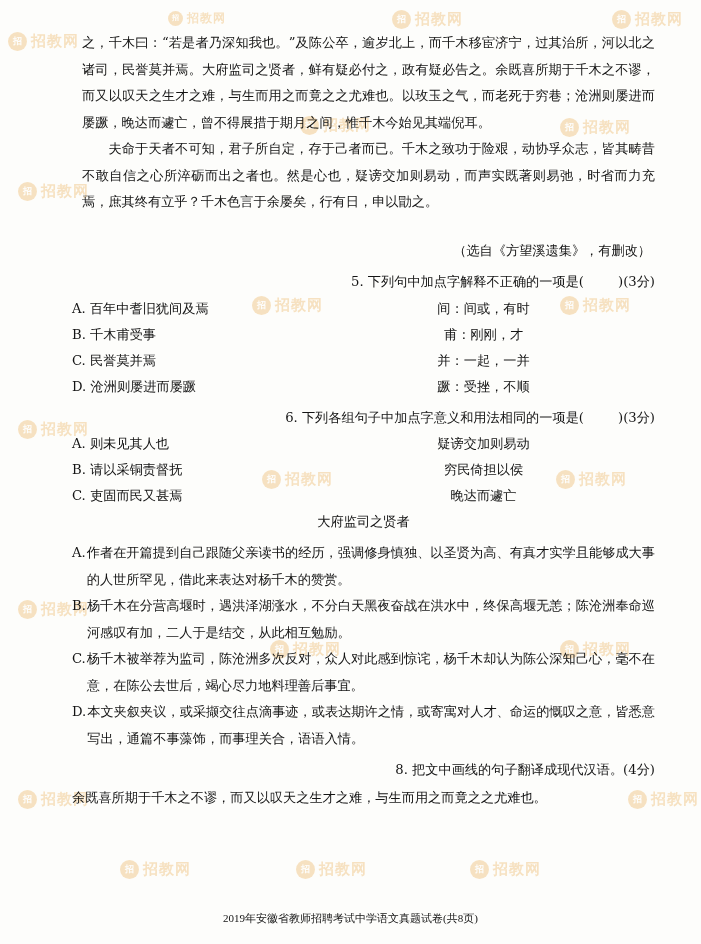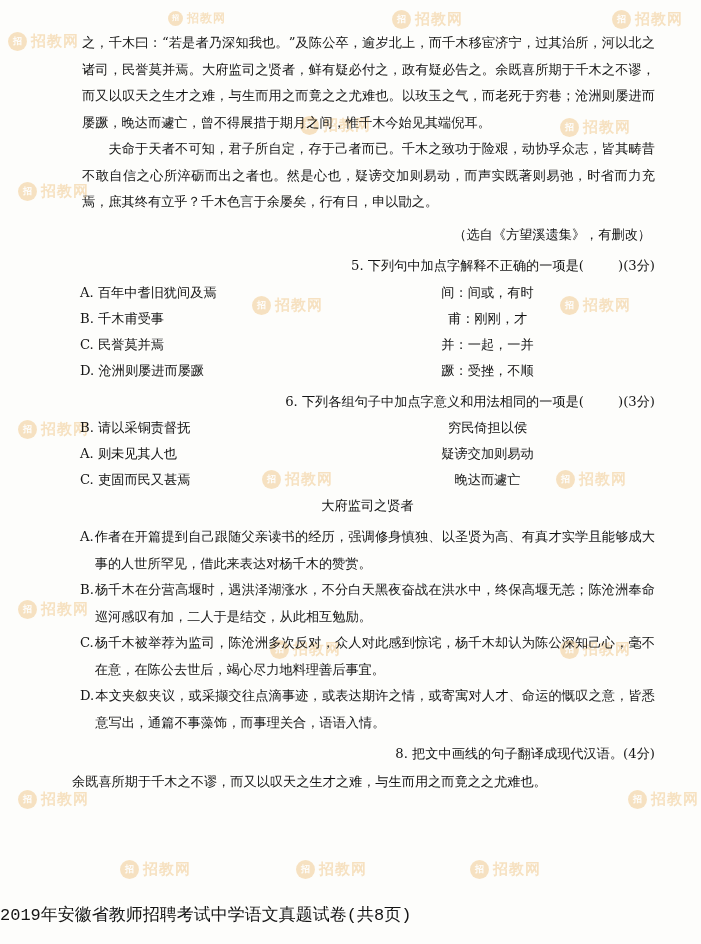--- a/index.html
+++ b/index.html
@@ -69,39 +69,39 @@
     margin: 0;
   }
   .para {
     text-align: justify;
     text-justify: inter-ideograph;
     margin-left: 32px;
   }
   .indent2 { text-indent: 2em; }
   .src {
     text-align: right;
-    margin-top: 6px;
+    margin-top: 22px;
     margin-bottom: 4px;
     padding-right: 4px;
   }
   .q {
     margin-top: 5px;
   }
   .q-stem {
     text-align: right;
   }
   .blank-box {
     display: inline-block;
     width: 34px;
     border-bottom: 0px;
     height: 14px;
     vertical-align: bottom;
   }
   .opts {
-    margin-left: 30px;
+    margin-left: 22px;
   }
   .opt-row {
     display: flex;
     line-height: 26px;
   }
   .opt-left {
     width: 240px;
     flex: 0 0 240px;
   }
   .opt-right {
@@ -125,24 +125,24 @@
   }
   .q8-body {
     margin-left: 22px;
     margin-top: 1px;
   }
   .footer {
     position: absolute;
     left: 0;
     right: 0;
     bottom: 18px;
-    text-align: left;
-    font-size: 17px;
+    text-align: center;
+    font-size: 11px;
     z-index: 10;
-    font-family: Liberation Mono, monospace;
+    font-family: Liberation Serif, serif;
   }
 </style>
 </head>
 <body>
 
 <div class="page">
 
   <div class="wm-layer">
     <div class="wm" style="left:8px; top:32px;">
       <span class="wm-badge">招</span>
@@ -257,26 +257,26 @@
         </div>
       </div>
     </div>
 
     <div class="q">
       <p class="q-stem">
         <span>6. 下列各组句子中加点字意义和用法相同的一项是(</span><span class="blank-box"></span><span>)(3分)</span>
       </p>
       <div class="opts">
         <div class="opt-row">
+          <span class="opt-left"><span>A.</span> <span>则未见其人也</span></span>
+          <span class="opt-right">疑谤交加则易动</span>
+        </div>
+        <div class="opt-row">
           <span class="opt-left"><span>B.</span> <span>请以采铜责督抚</span></span>
           <span class="opt-right">穷民倚担以侯</span>
-        </div>
-        <div class="opt-row">
-          <span class="opt-left"><span>A.</span> <span>则未见其人也</span></span>
-          <span class="opt-right">疑谤交加则易动</span>
         </div>
         <div class="opt-row">
           <span class="opt-left"><span>C.</span> <span>吏固而民又甚焉</span></span>
           <span class="opt-right">晚达而遽亡</span>
         </div>
         <div class="opt-row">
           <span class="opt-right">大府监司之贤者</span>
         </div>
       </div>
     </div>

